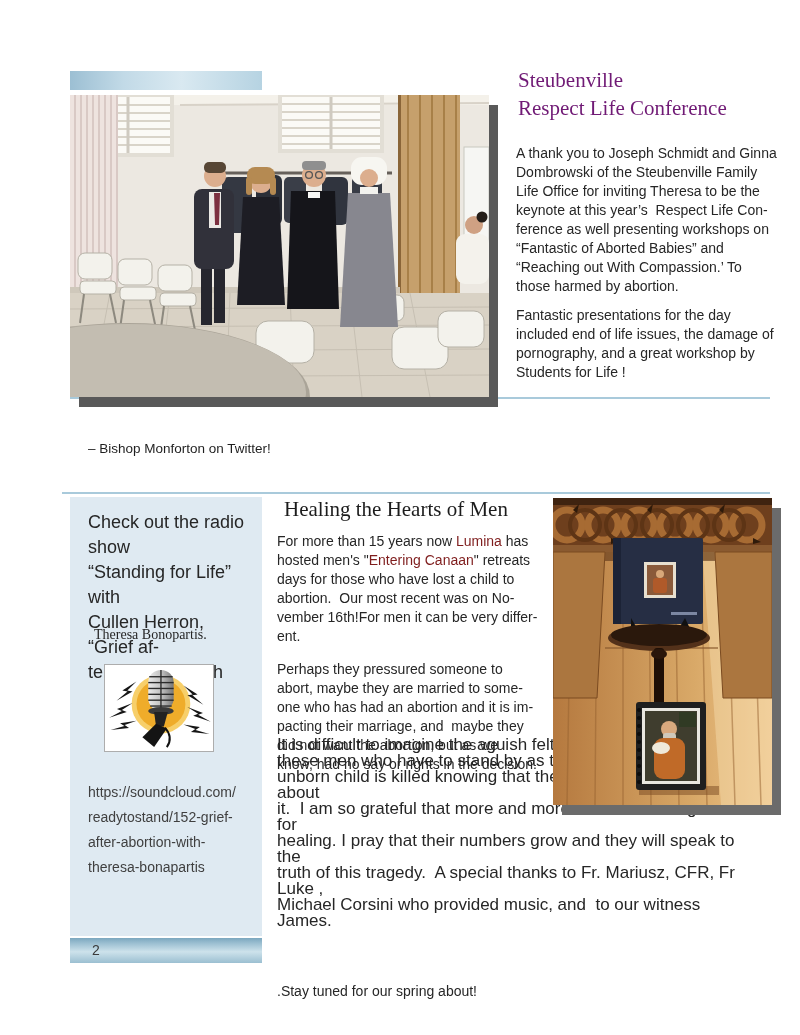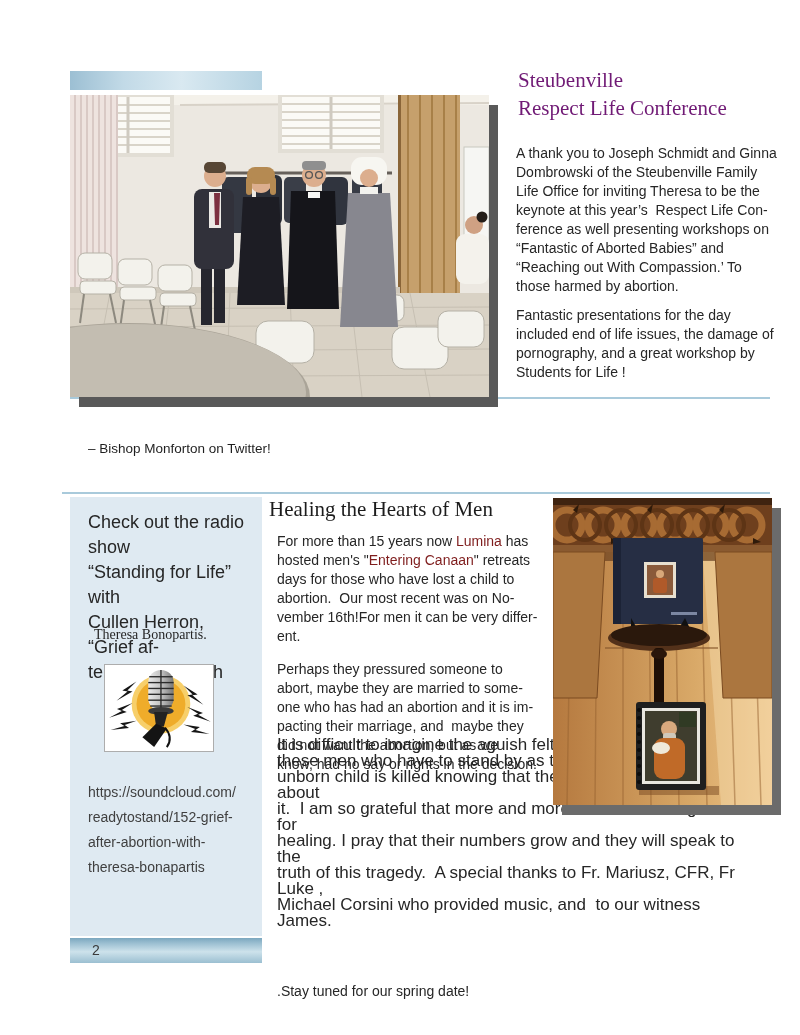--- a/index.html
+++ b/index.html
@@ -48,21 +48,21 @@
   
   .sidebar{left:70px;top:497px;width:192px;height:439px;background:#dfeaf2;}
   .sb-text{left:88px;top:510px;width:166px;font-size:18px;line-height:25px;}
   .sb-name{left:88px;top:616px;width:166px;font-size:14px;line-height:25px;}
   .mic-fig{left:104px;top:664px;width:110px;height:88px;background:#ffffff;border:1px solid #adadad;box-sizing:border-box;}
   .mic-fig svg{display:block;width:100%;height:100%;}
   .sb-url{left:88px;top:780px;width:170px;font-size:14px;line-height:25px;color:#404040;}
 
   
   .healing-title{
-    left:269px;top:496px;width:270px;
+    left:284px;top:496px;width:270px;
     font-family:"Liberation Serif", serif;font-size:21px;line-height:26px;color:#1c1c1c;
   }
   .h-p1{left:277px;top:532px;width:274px;font-size:14px;line-height:19px;}
   .h-p2{left:277px;top:660px;width:276px;font-size:14px;line-height:19px;}
   .h-p3{left:277px;top:737px;width:482px;font-size:17px;line-height:16px;}
   .h-p4{left:277px;top:981px;width:400px;font-size:14px;line-height:20px;}
   a.doclink{color:#7f1d1d;cursor:pointer;}
 </style>
 </head>
 <body>
@@ -314,21 +314,21 @@
 pacting their marriage, and  maybe they
 did not want the abortion, but as we
 know, had no say or rights in the decision.</p>
 <p class="abs h-p3 pre" style="margin:0;">It is difficult to imagine the aguish felt by
 these men who have to stand by as their
 unborn child is killed knowing that there is nothing they can do about
 it.  I am so grateful that more and more men are coming forward for
 healing. I pray that their numbers grow and they will speak to the
 truth of this tragedy.  A special thanks to Fr. Mariusz, CFR, Fr Luke ,
 Michael Corsini who provided music, and  to our witness James.</p>
-<p class="abs h-p4 pre" style="margin:0;">.Stay tuned for our spring date!</p>
+<p class="abs h-p4 pre" style="margin:0;">.Stay tuned for our spring about!</p>
 
 <figure class="abs photo photo2" style="margin:0;">
   <svg viewBox="0 0 219 307">
     <defs>
       <linearGradient id="wood" x1="0" y1="0" x2="1" y2="0">
         <stop offset="0" stop-color="#b5793f"></stop>
           <stop offset="0.65" stop-color="#d9a968"></stop>
           <stop offset="1" stop-color="#eec58c"></stop>
       </linearGradient>
     </defs>

